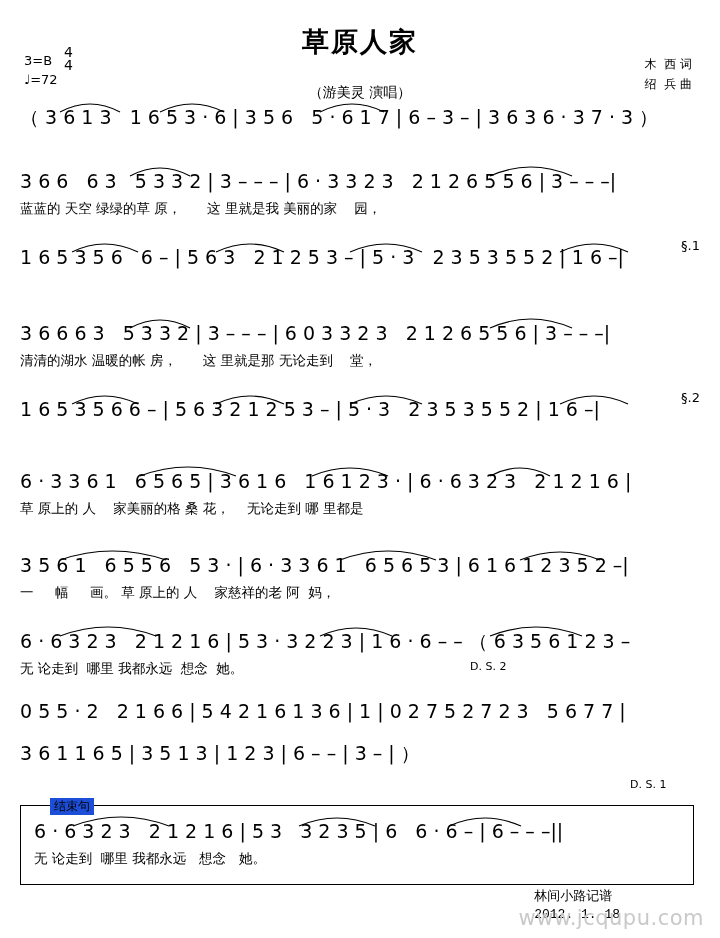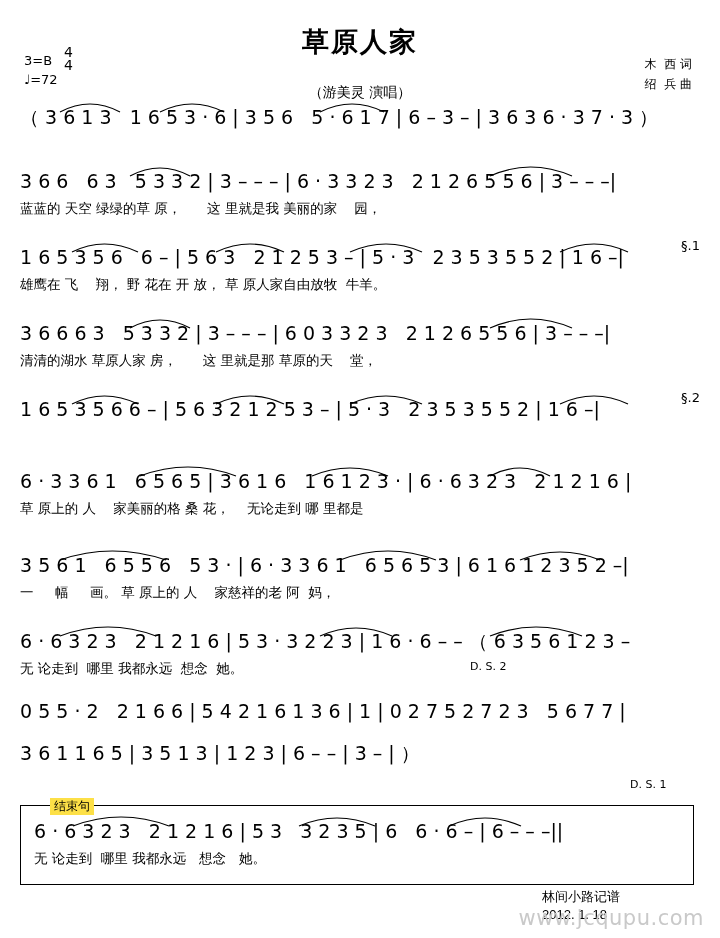--- a/index.html
+++ b/index.html
@@ -118,31 +118,31 @@
     left: 20px;
     top: 805px;
     width: 672px;
     height: 78px;
     border: 1.5px solid #000;
   }
   .endlabel {
     position: absolute;
     left: 50px;
     top: 798px;
-    background: #fde047;
+    background: #1d4ed8;
     padding: 0 4px;
     font-family: "DejaVu Sans", sans-serif;
     font-size: 12px;
   }
 
   .footer-credit {
     position: absolute;
     right: 100px;
     top: 888px;
-    font-family: Liberation Sans, sans-serif;
+    font-family: Liberation Mono, monospace;
     font-size: 13px;
     line-height: 18px;
     text-align: left;
   }
   .watermark {
     position: absolute;
     right: 16px;
     bottom: 8px;
     font-family: "DejaVu Sans", sans-serif;
     font-size: 21px;
@@ -203,30 +203,29 @@
   </div>
 
   <div class="system" style="top:244px;">
     <svg class="slurs" viewBox="0 0 680 22">
       <path d="M52 18 Q84 2 118 18" fill="none" stroke="#000" stroke-width="1.2"></path>
       <path d="M196 18 Q230 2 264 18" fill="none" stroke="#000" stroke-width="1.2"></path>
       <path d="M330 18 Q366 2 402 18" fill="none" stroke="#000" stroke-width="1.2"></path>
       <path d="M540 18 Q574 2 608 18" fill="none" stroke="#000" stroke-width="1.2"></path>
     </svg>
     <div class="notes">1 6 5 3 5 6   6 – | 5 6 3   2 1 2 5 3 – | 5 · 3   2 3 5 3 5 5 2 | 1 6 –|</div>
-    <div class="lyrics">雄鹰在 飞    翔， 野 花在 开 放， 草 原人家自由放牧  牛羊。</div>
   </div>
 
   <div class="system" style="top:320px;">
     <svg class="slurs" viewBox="0 0 680 22">
       <path d="M110 18 Q140 2 170 18" fill="none" stroke="#000" stroke-width="1.2"></path>
       <path d="M470 18 Q510 0 552 18" fill="none" stroke="#000" stroke-width="1.2"></path>
     </svg>
     <div class="notes">3 6 6 6 3   5 3 3 2 | 3 – – – | 6 0 3 3 2 3   2 1 2 6 5 5 6 | 3 – – –|</div>
-    <div class="lyrics">清清的湖水 草原人家 房，      这 里就是那 草原的天    堂，</div>
+    <div class="lyrics">清清的湖水 温暖的帐 房，      这 里就是那 无论走到    堂，</div>
   </div>
 
   <div class="system" style="top:396px;">
     <svg class="slurs" viewBox="0 0 680 22">
       <path d="M52 18 Q84 2 118 18" fill="none" stroke="#000" stroke-width="1.2"></path>
       <path d="M196 18 Q230 2 264 18" fill="none" stroke="#000" stroke-width="1.2"></path>
       <path d="M330 18 Q366 2 402 18" fill="none" stroke="#000" stroke-width="1.2"></path>
       <path d="M540 18 Q574 2 608 18" fill="none" stroke="#000" stroke-width="1.2"></path>
     </svg>
     <div class="notes">1 6 5 3 5 6 6 – | 5 6 3 2 1 2 5 3 – | 5 · 3   2 3 5 3 5 5 2 | 1 6 –|</div>

